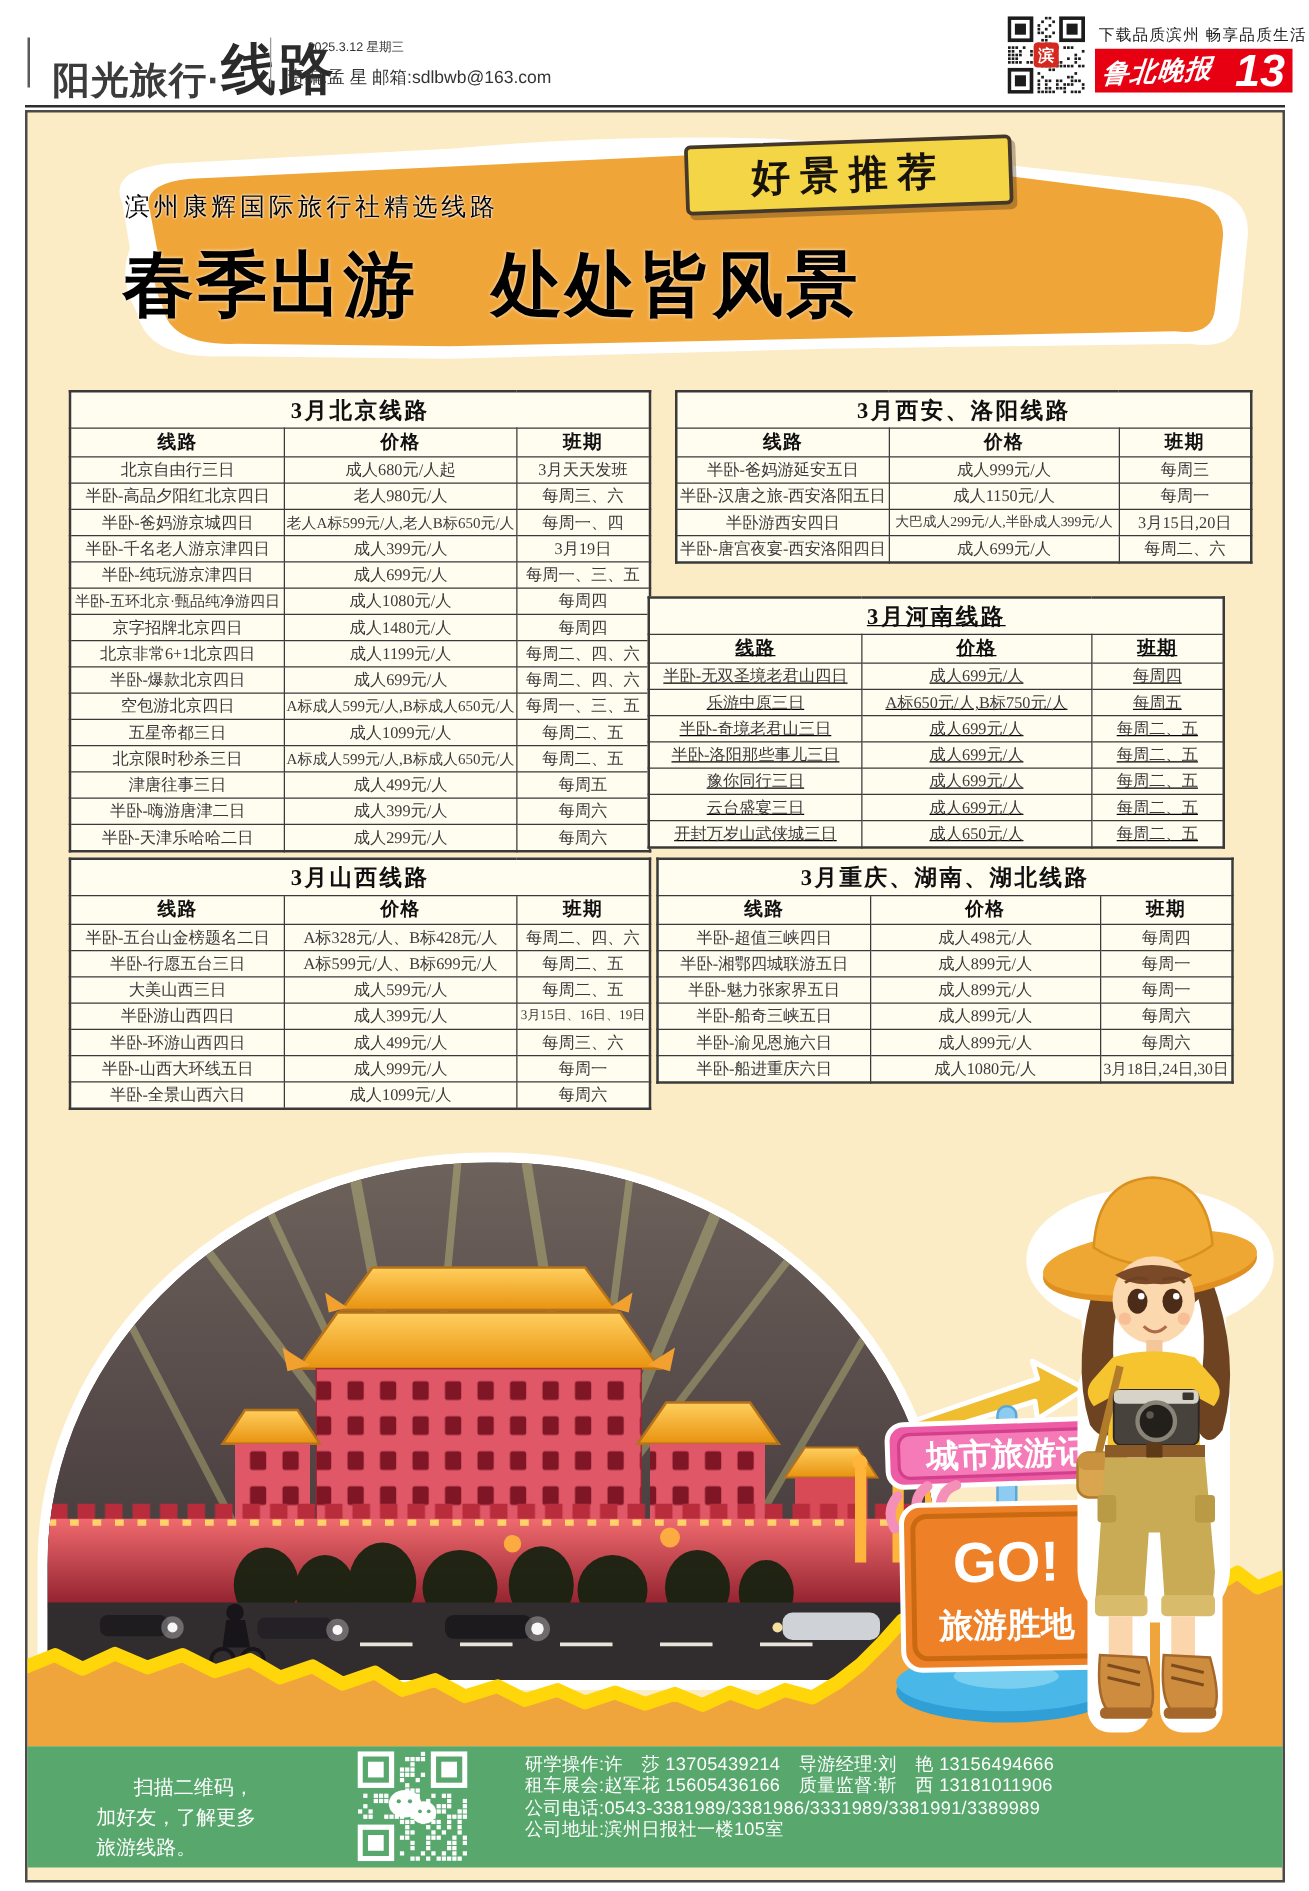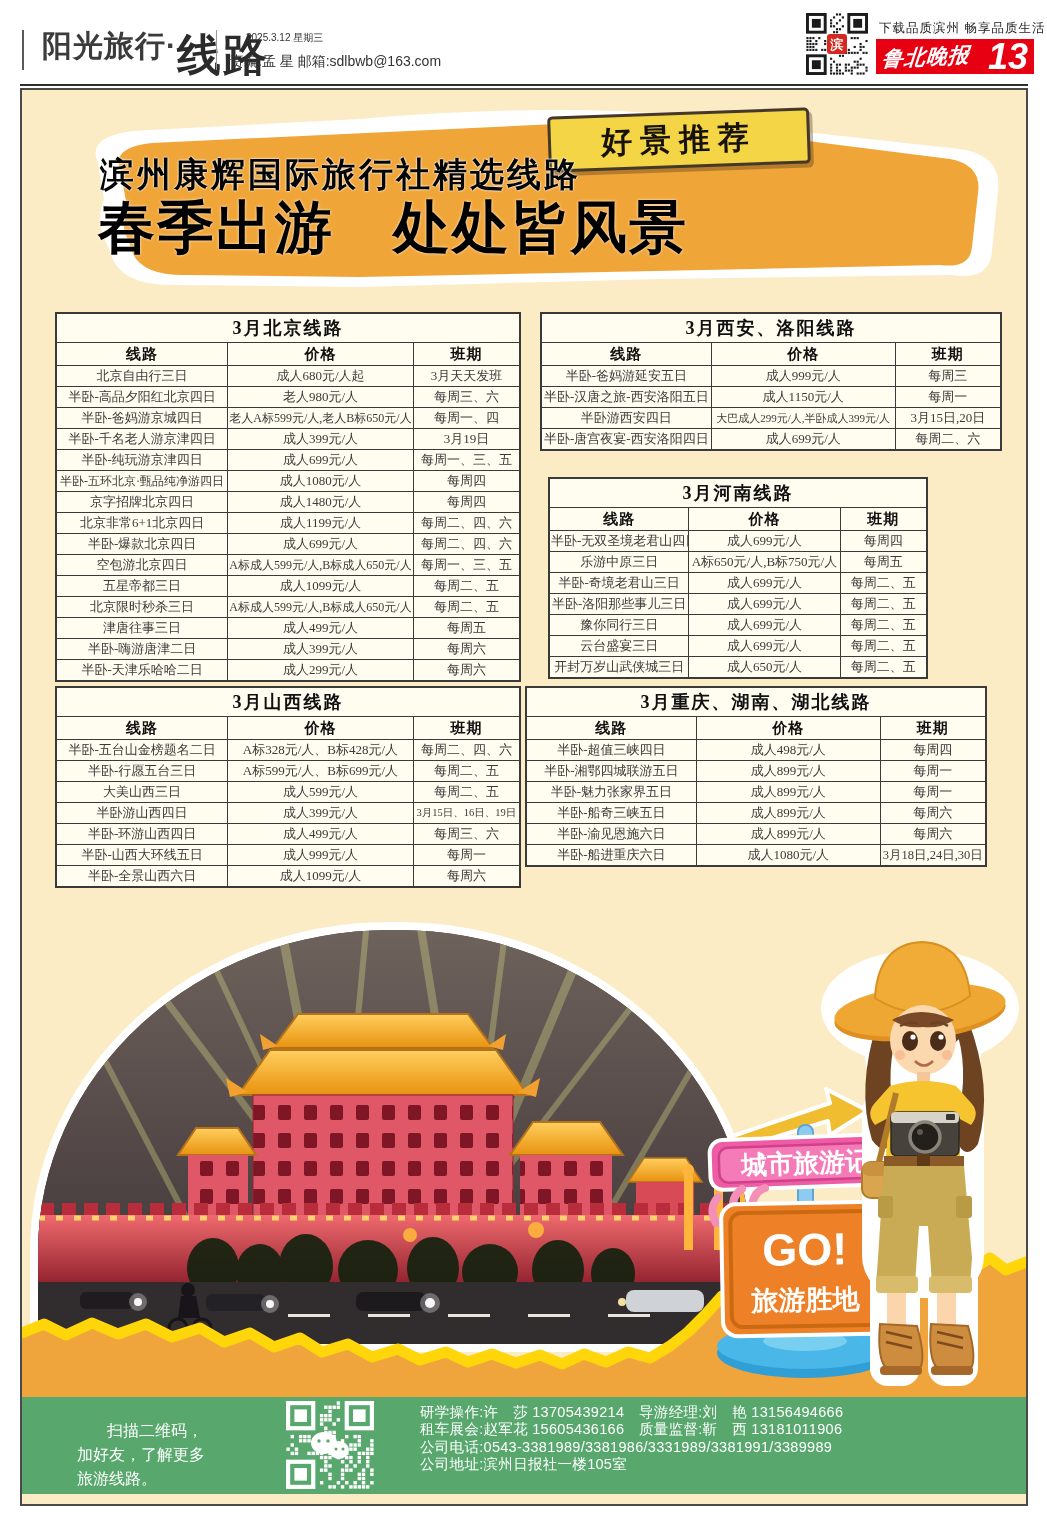--- a/index.html
+++ b/index.html
@@ -1,20 +1,20 @@
 <!DOCTYPE html>
 <html><head>
 <meta charset="utf-8">
 <style>
   html,body{margin:0;padding:0;background:#fff;}
   .page{position:relative;width:1047px;height:1513px;background:#fff;overflow:hidden;
         font-family:"Liberation Sans",sans-serif;}
   
   .mh-tick{position:absolute;left:22px;top:30px;width:2px;height:40px;background:#5a5a5a;}
-  .mh-title{position:absolute;left:42px;top:26px;display:flex;align-items:flex-start;color:#3b3b3b;}
+  .mh-title{position:absolute;left:42px;top:26px;display:flex;align-items:flex-end;color:#3b3b3b;}
   .mh-title .pre{font-size:30px;font-weight:700;letter-spacing:1px;}
   .mh-title .suf{font-size:44px;font-weight:900;color:#2b2b2b;letter-spacing:2px;}
   .mh-div{position:absolute;left:216px;top:30px;width:1px;height:40px;background:#9a9a9a;}
   .mh-date{position:absolute;left:226px;top:31px;font-size:10px;color:#333;margin-left:20px;}
   .mh-editor{position:absolute;left:230px;top:53px;font-size:14px;color:#333;}
   .mh-qr{position:absolute;left:806px;top:13px;width:62px;height:62px;}
   .mh-tagline{position:absolute;left:879px;top:20px;font-size:12.5px;color:#222;letter-spacing:1px;}
   .mh-banner{position:absolute;left:876px;top:39px;width:158px;height:35px;background:#e60012;
              display:flex;align-items:center;justify-content:space-between;padding:0 6px;box-sizing:border-box;}
   .mh-paper{font-family:"Liberation Serif",serif;font-style:italic;font-weight:700;font-size:21px;
@@ -24,29 +24,29 @@
   
   .panel{position:absolute;left:20px;top:88px;width:1008px;height:1418px;border:2px solid #4a4a4a;
          background:#fcecc6;box-sizing:border-box;}
   .panel>*{position:absolute;}
   
   .hero-svg{left:38px;top:13px;}
   .hero-badge{left:526px;top:22px;width:262px;height:56px;background:#f3d545;border:3px solid #45382a;
               border-radius:5px;box-shadow:3px 4px 0 rgba(70,50,20,.35);transform:rotate(-2deg);
               display:flex;align-items:center;justify-content:center;font-size:31px;font-weight:900;
               color:#17120b;letter-spacing:8px;font-family:"Liberation Serif",serif;box-sizing:border-box;}
-  .hero-kicker{left:78px;top:62px;font-size:34px;font-weight:700;color:#050505;letter-spacing:3px;
+  .hero-kicker{left:78px;top:62px;font-size:20px;font-weight:400;color:#050505;letter-spacing:3px;
                text-shadow:0 0 2px #fff,0 0 2px #fff;}
   .hero-title{left:76px;top:100px;font-size:57px;font-weight:900;color:#000;letter-spacing:2px;
               font-family:"Liberation Serif",serif;text-shadow:0 0 3px rgba(255,255,255,.9);}
   
   .tbl{box-sizing:border-box;}
   #tbl0{left:33px;top:222px;width:466px;}
   #tbl1{left:518px;top:222px;width:462px;}
-  #tbl2{left:526px;top:387px;width:380px;}
+  #tbl2{left:496px;top:387px;width:462px;text-decoration:underline;}
   #tbl3{left:33px;top:596px;width:466px;}
   #tbl4{left:503px;top:596px;width:462px;}
   .tbl table{width:100%;border-collapse:collapse;background:#fffdf0;border:2px solid #3a3a3a;
              table-layout:fixed;font-family:"Liberation Serif",serif;}
   .tbl td,.tbl th{border:1px solid #3a3a3a;text-align:center;padding:1px 1px;font-size:13px;
                   color:#3a3a3a;line-height:18px;overflow:hidden;white-space:nowrap;box-sizing:border-box;}
   .tbl .t-title{font-size:18px;font-weight:900;color:#101010;line-height:26px;letter-spacing:2px;margin-left:36px;}
   .tbl th{font-size:15px;font-weight:900;color:#101010;line-height:20px;letter-spacing:1px;}
   
   .photo{left:8px;top:832px;width:728px;height:430px;border:8px solid #fff;box-sizing:border-box;

